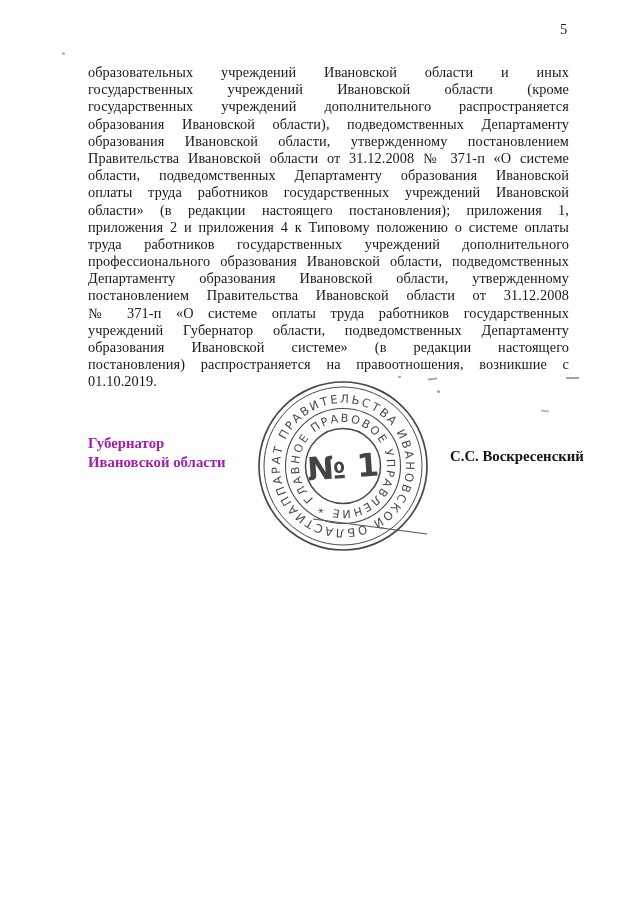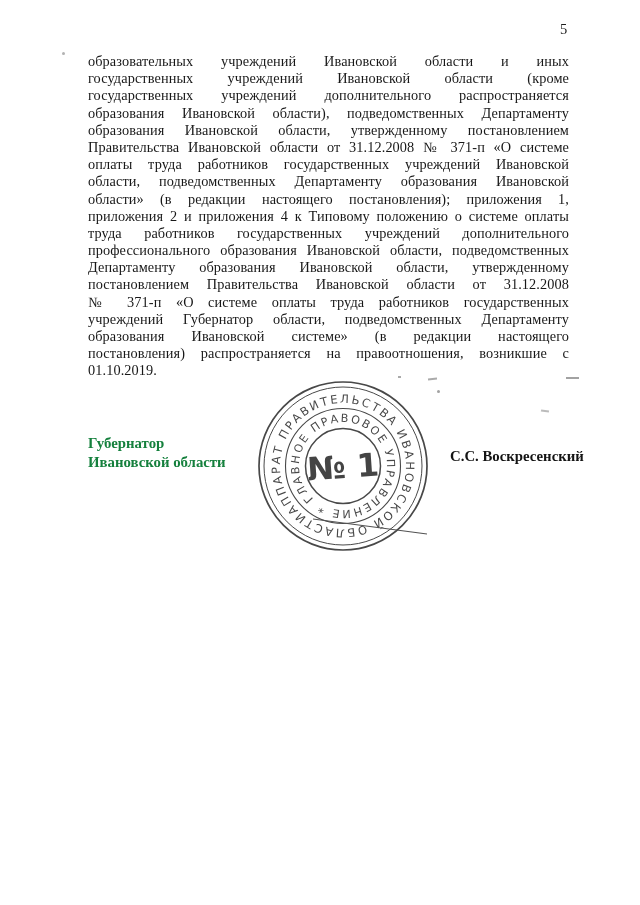--- a/index.html
+++ b/index.html
@@ -15,21 +15,21 @@
   .page-number {
     position: absolute;
     top: 21px;
     left: 560px;
     font-size: 14.5px;
     color: #1c1c1c;
   }
   .body-text {
     position: absolute;
     left: 88px;
-    top: 53px;
+    top: 64px;
     width: 481px;
     font-size: 14.3px;
     line-height: 17.2px;
     letter-spacing: 0.1px;
     color: #181818;
   }
   .para-line {
     text-align: justify;
     text-align-last: justify;
     height: 17.2px;
@@ -39,21 +39,21 @@
   .para-line:last-of-type { text-align-last: left; }
   
   .para-line { white-space: normal; }
   .sig-left {
     position: absolute;
     left: 88px;
     top: 434px;
     font-size: 14.8px;
     line-height: 19px;
     font-weight: bold;
-    color: #15803d;
+    color: #a21caf;
     font-family: Liberation Serif, serif;
   }
   .sig-name {
     position: absolute;
     left: 450px;
     top: 448px;
     font-size: 14.8px;
     font-weight: bold;
     color: #141414;
   }
@@ -87,23 +87,23 @@
       <div class="para-line">государственных учреждений Ивановской области (кроме</div>
 
       <div class="para-line">государственных учреждений дополнительного распространяется</div>
 
       <div class="para-line">образования Ивановской области), подведомственных Департаменту</div>
 
       <div class="para-line">образования Ивановской области, утвержденному постановлением</div>
 
       <div class="para-line">Правительства Ивановской области от 31.12.2008 № 371-п «О системе</div>
 
+      <div class="para-line">области, подведомственных Департаменту образования Ивановской</div>
+
       <div class="para-line">оплаты труда работников государственных учреждений Ивановской</div>
-
-      <div class="para-line">области, подведомственных Департаменту образования Ивановской</div>
 
       <div class="para-line">области» (в редакции настоящего постановления); приложения 1,</div>
 
       <div class="para-line">приложения 2 и приложения 4 к Типовому положению о системе оплаты</div>
 
       <div class="para-line">труда работников государственных учреждений дополнительного</div>
 
       <div class="para-line">профессионального образования Ивановской области, подведомственных</div>
 
       <div class="para-line">Департаменту образования Ивановской области, утвержденному</div>

